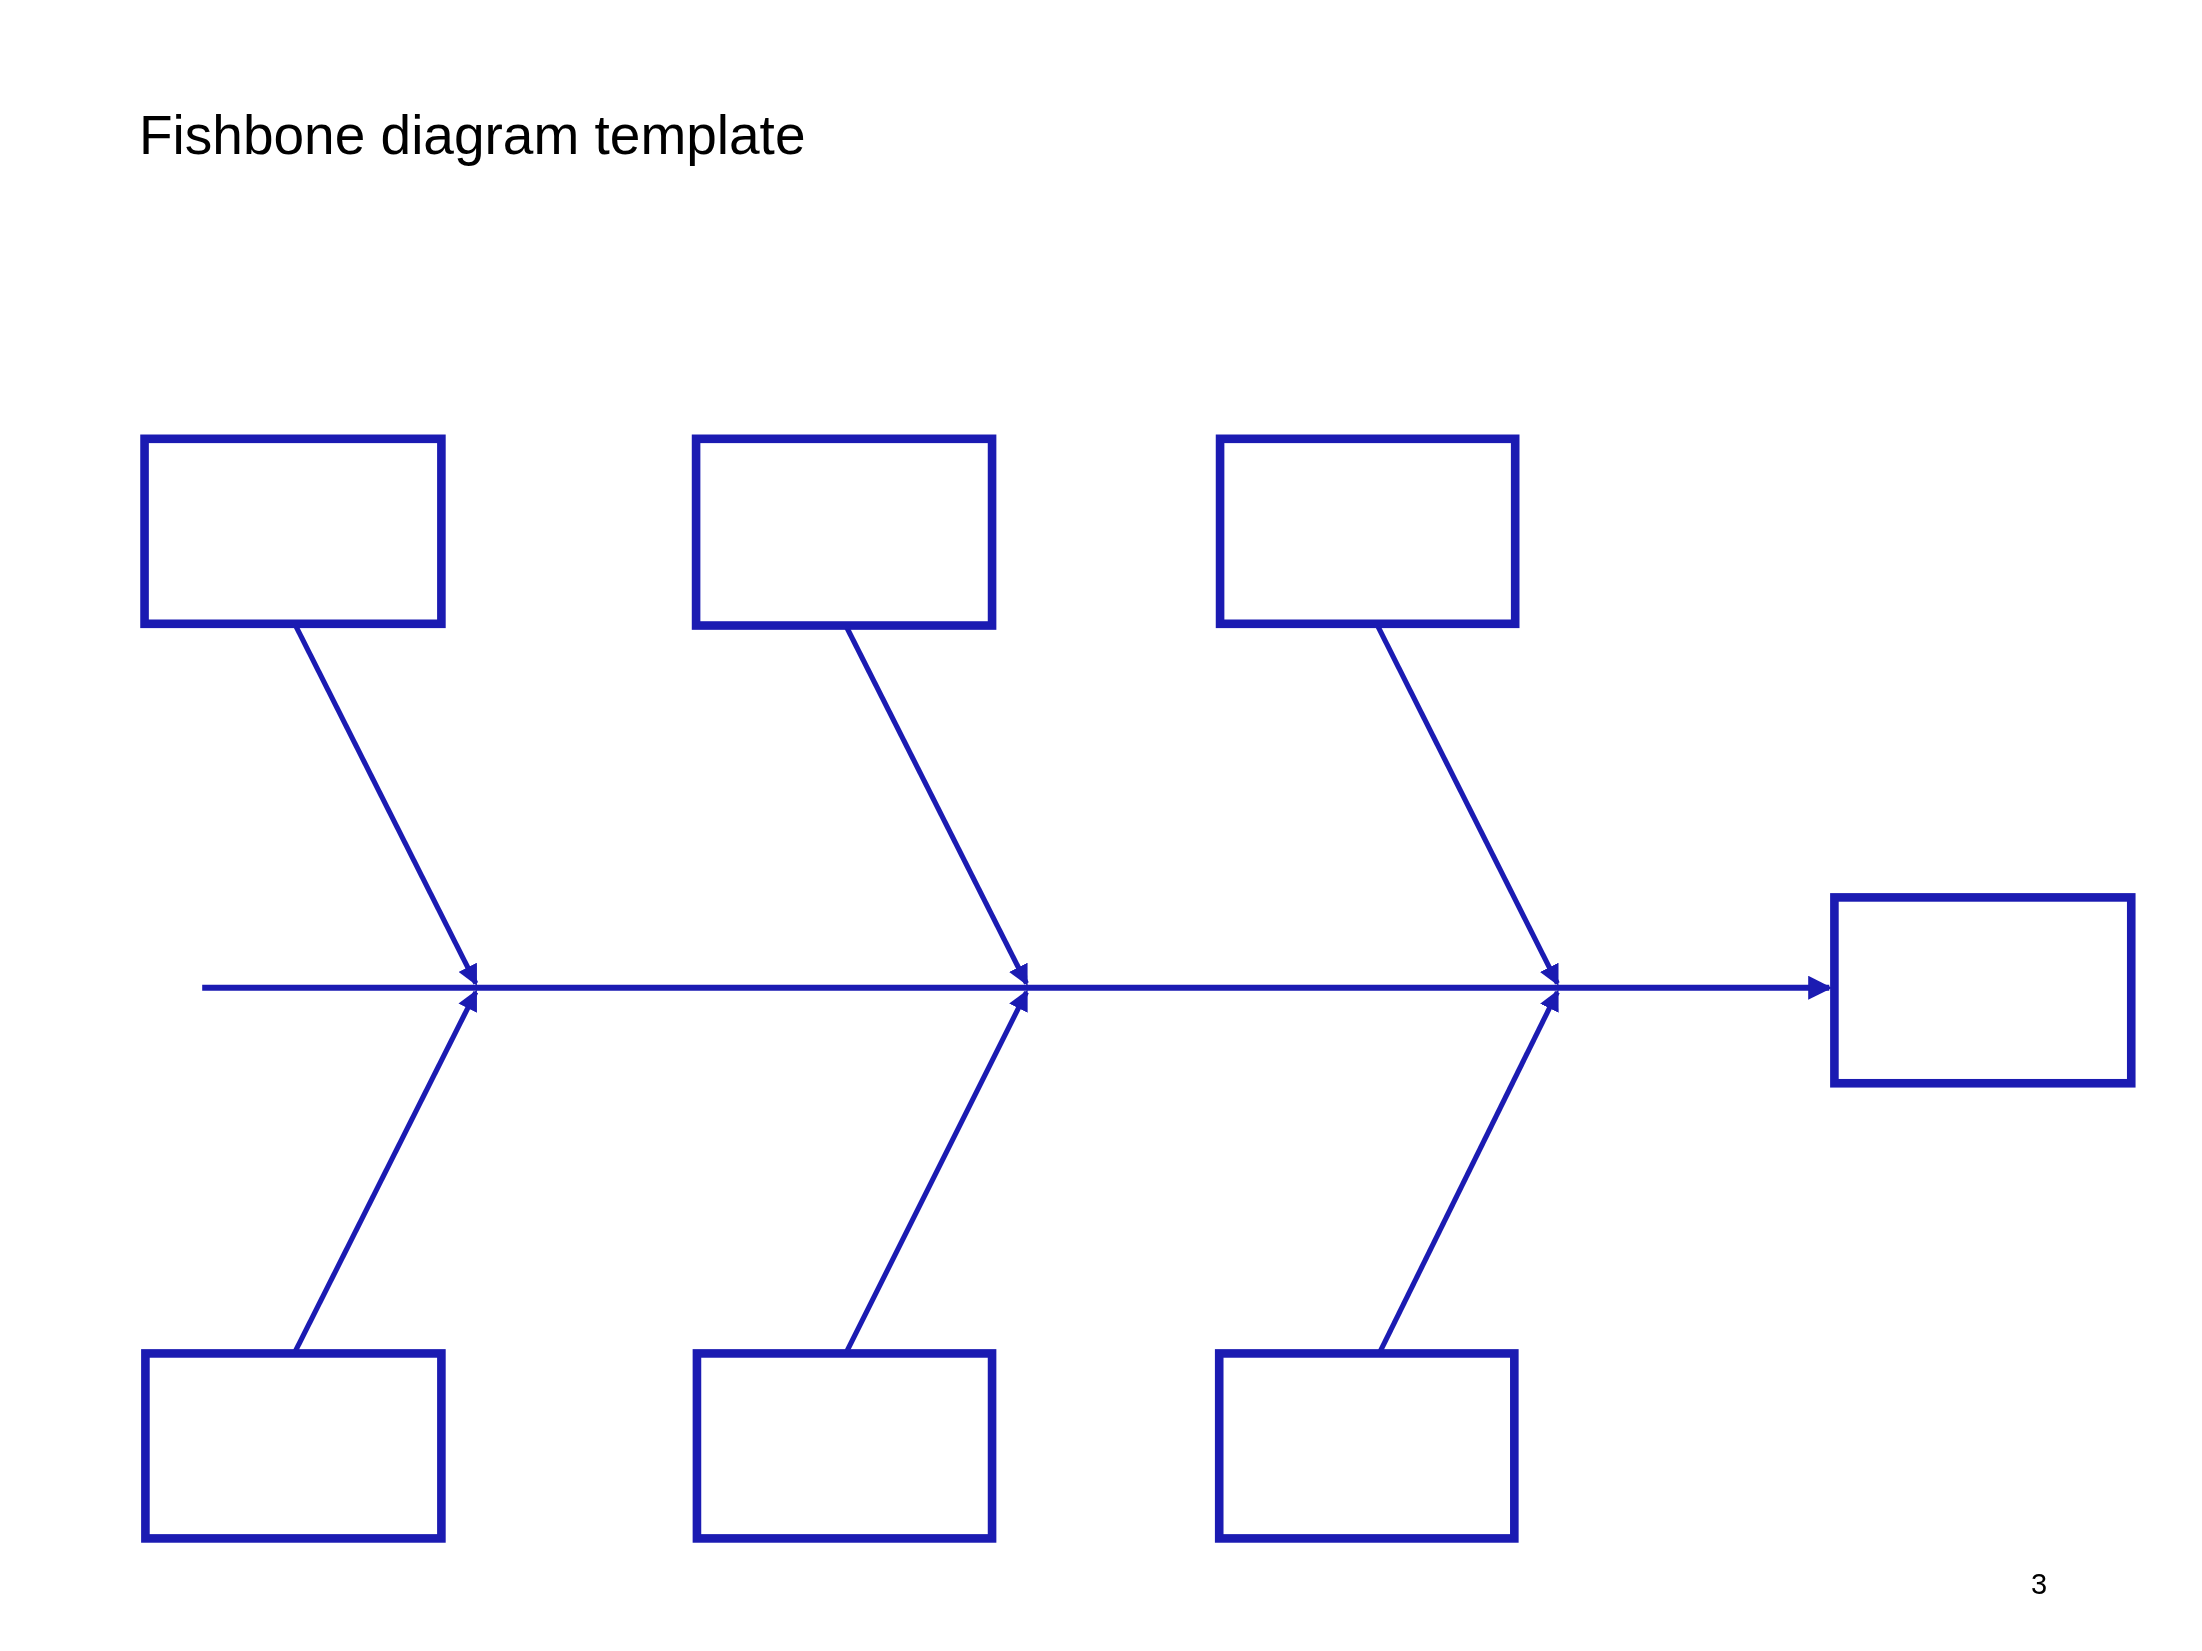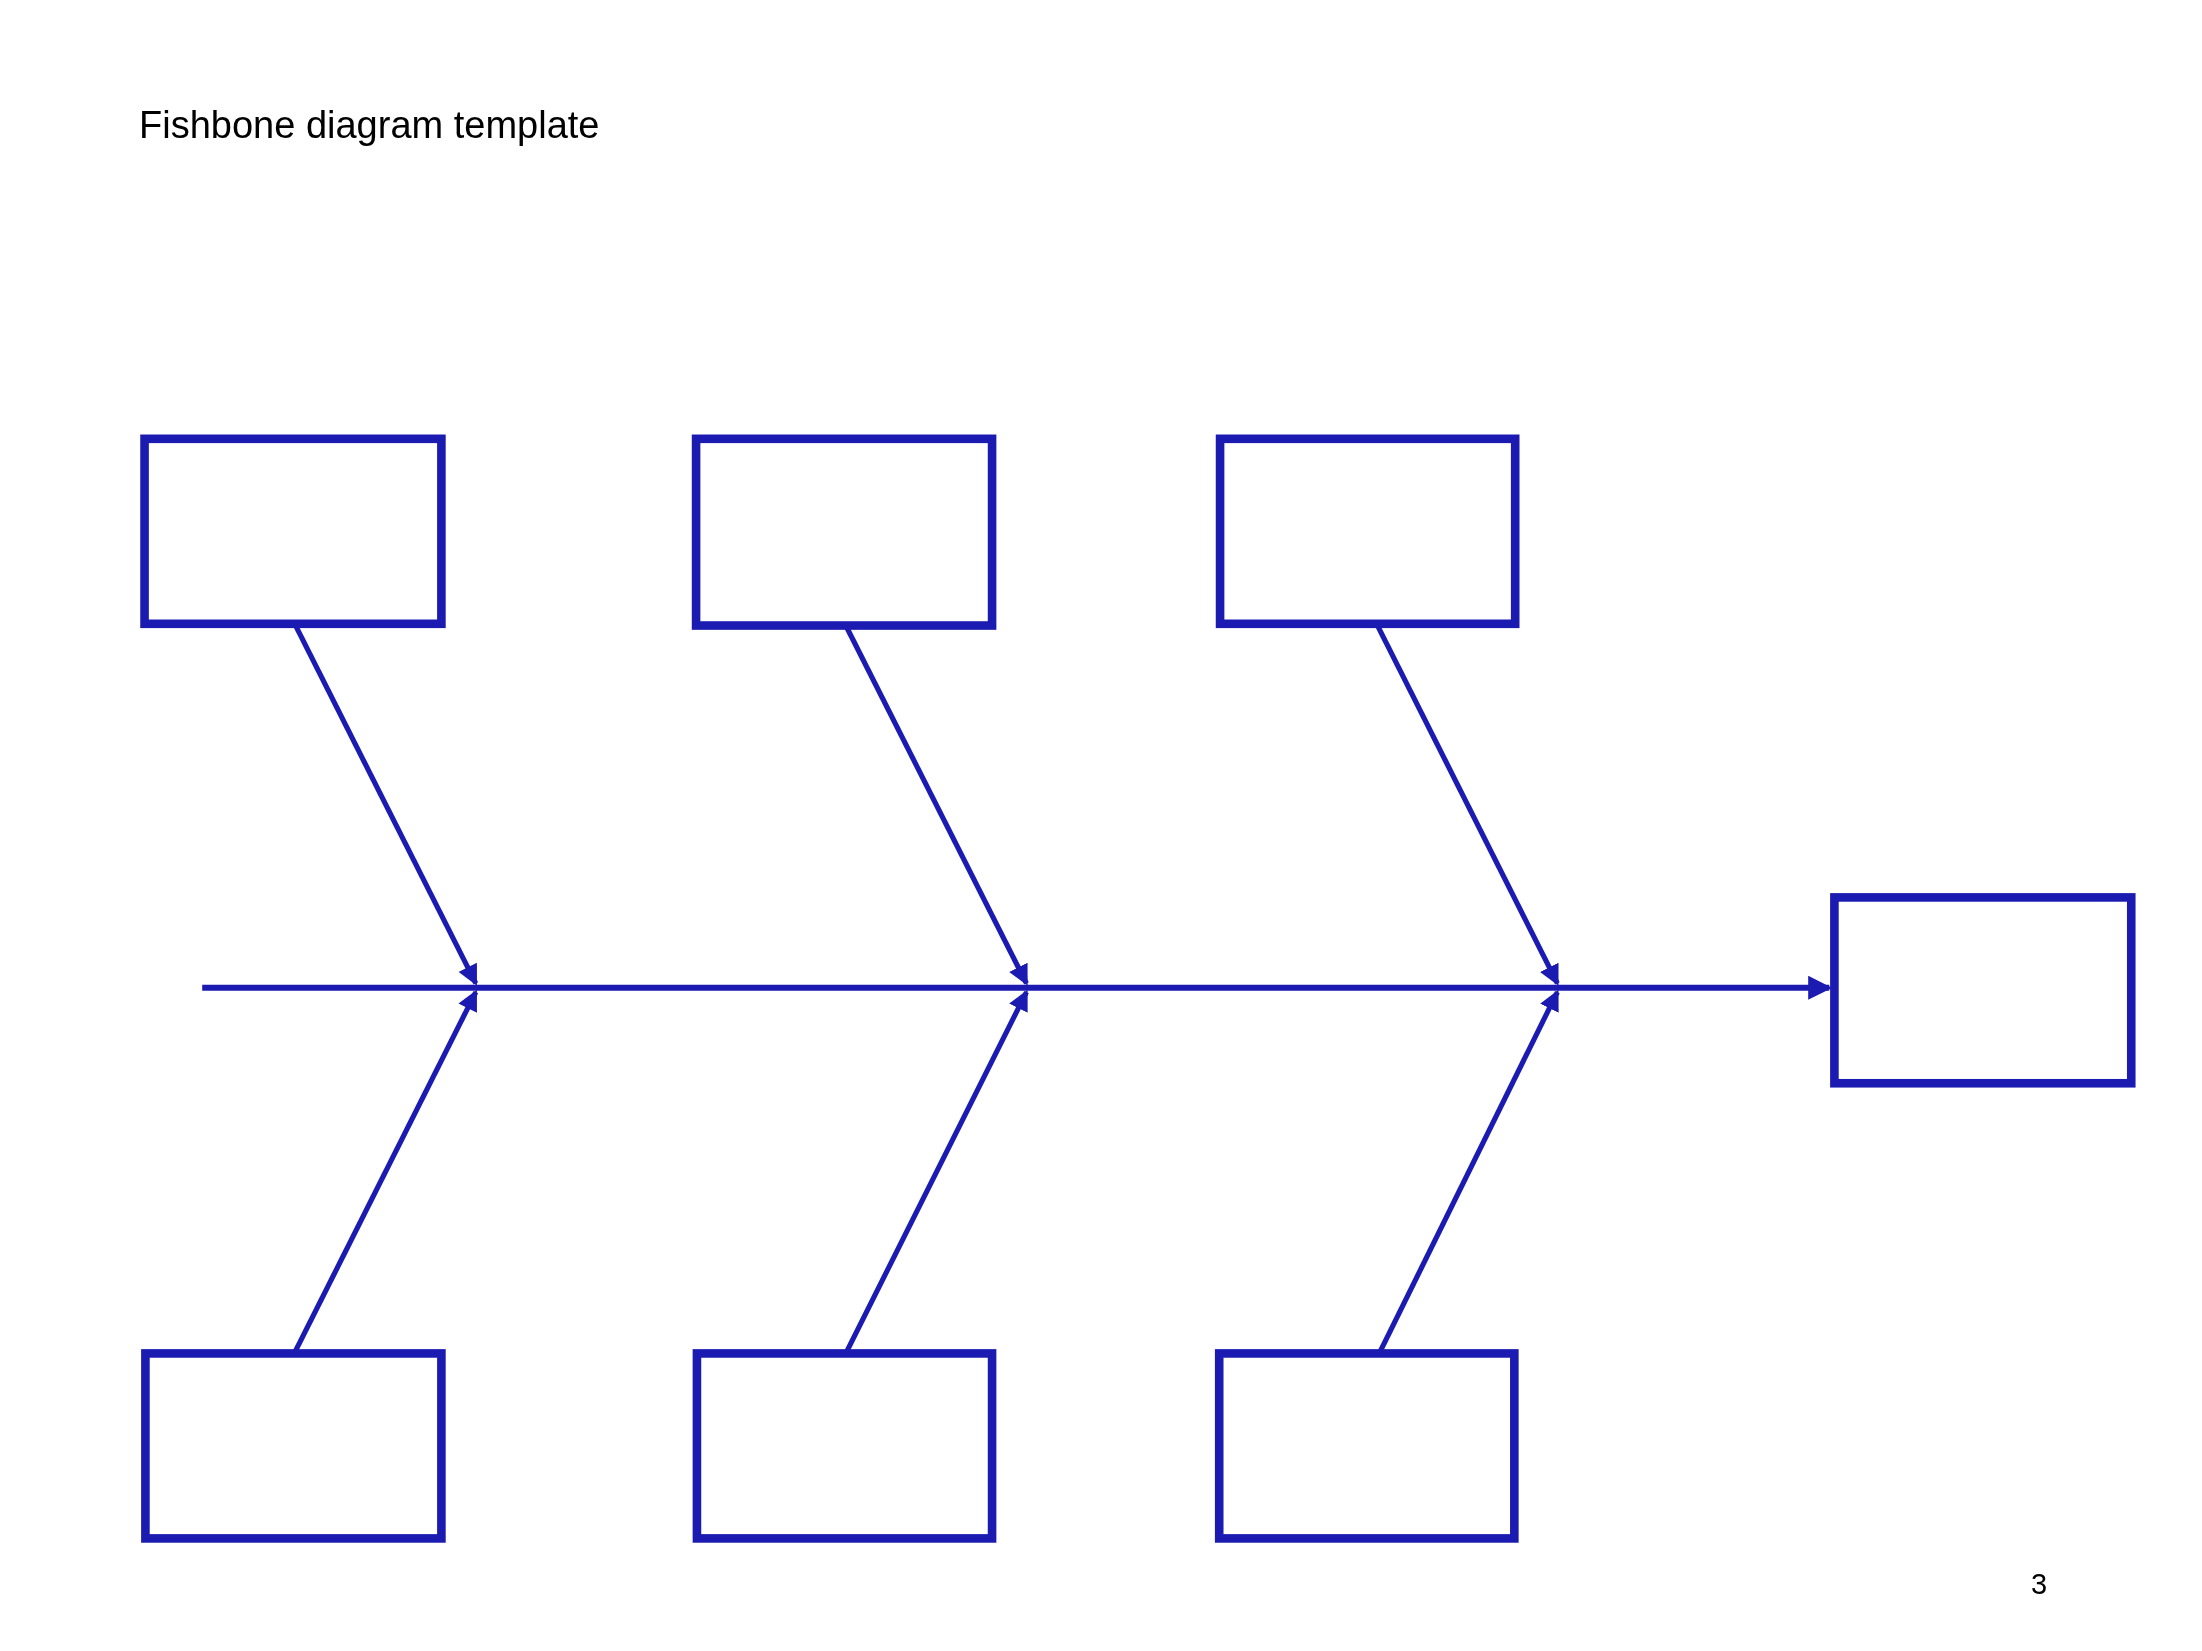--- a/index.html
+++ b/index.html
@@ -9,21 +9,21 @@
     position: relative;
     background: #ffffff;
     overflow: hidden;
     font-family: "Liberation Sans", sans-serif;
   }
   .slide { position: absolute; inset: 0; }
   .slide-title {
     position: absolute;
     left: 139px;
     top: 104px;
-    font-size: 38px;
+    font-size: 55px;
     line-height: 1.15;
     color: #000000;
     white-space: nowrap;
   }
   .page-number {
     position: absolute;
     left: 2031px;
     top: 1568px;
     font-size: 29px;
     color: #000000;

